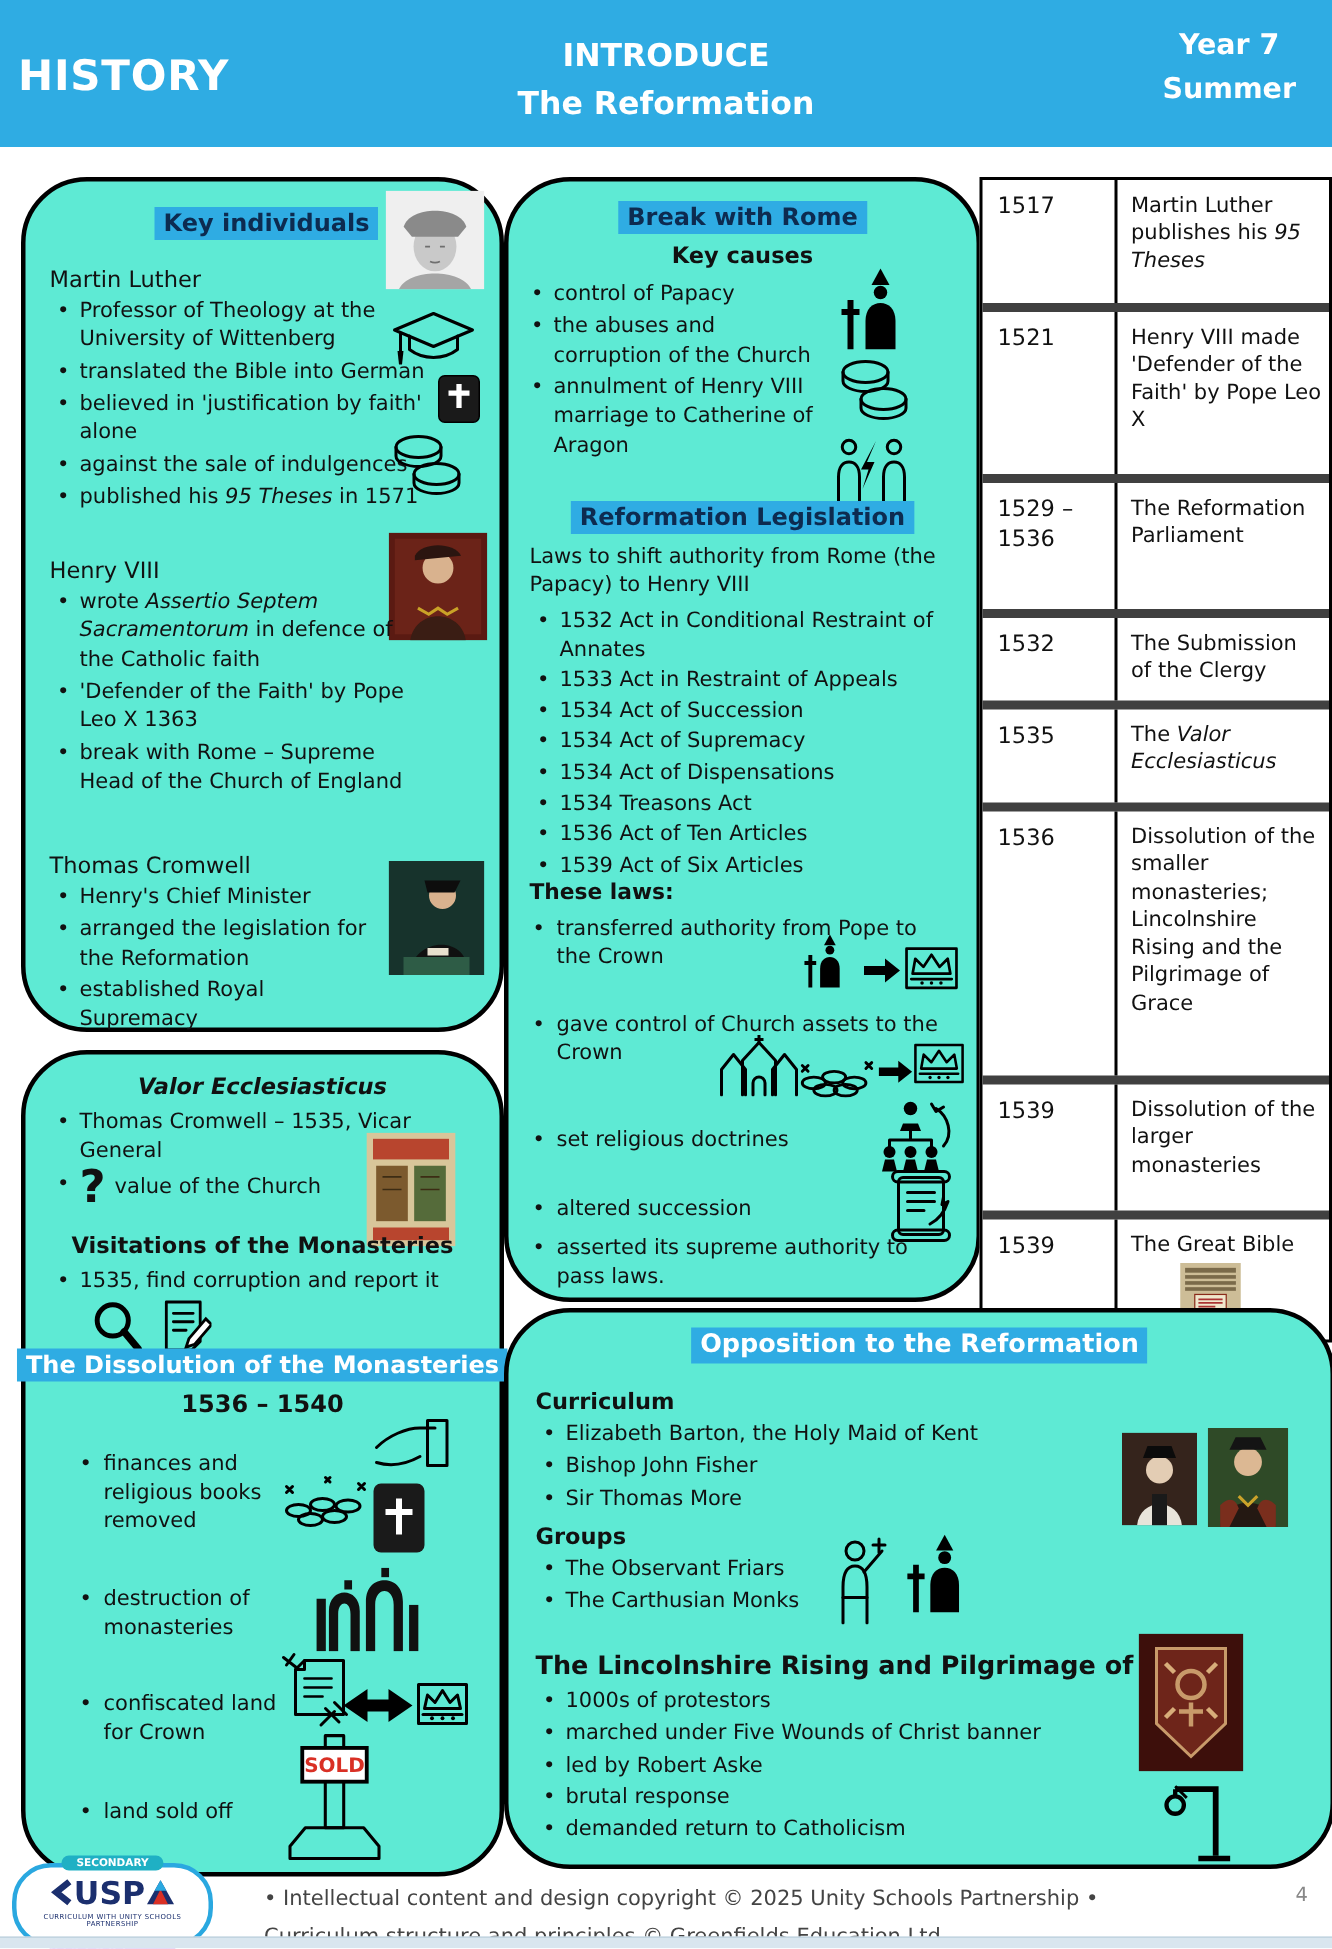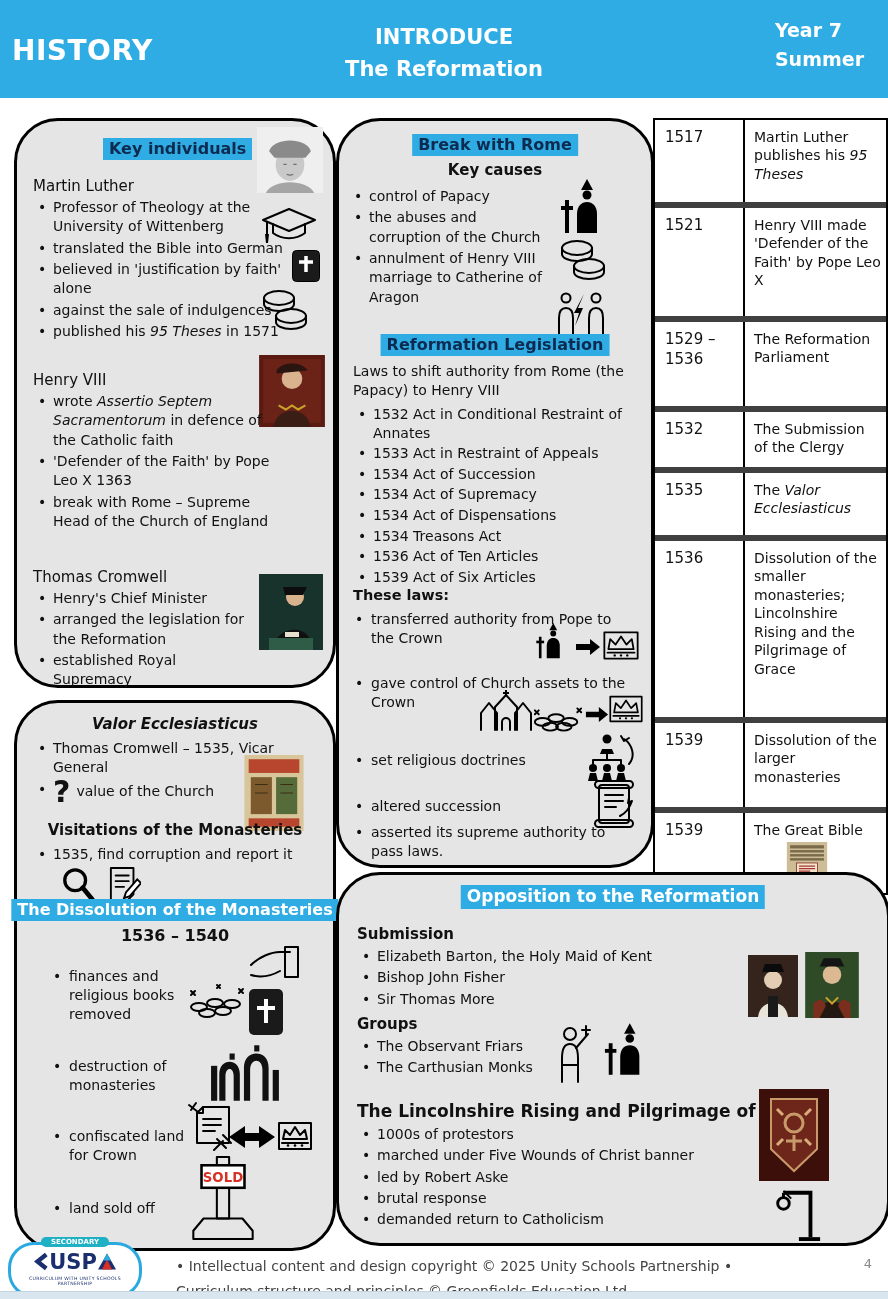--- a/index.html
+++ b/index.html
@@ -2,23 +2,23 @@
 <html><head>
 <meta charset="utf-8">
 <style>
   html,body{margin:0;padding:0;background:#fff}
   .page{position:relative;width:888px;height:1299px;background:#fff;overflow:hidden;
         font-family:"DejaVu Sans",sans-serif;color:#111}
   
   .header{position:absolute;left:0;top:0;width:888px;height:98px;background:#2FACE3;color:#fff}
   .h-left{position:absolute;left:12px;top:34px;font-size:28px;font-weight:bold;letter-spacing:.5px}
   .h-center{position:absolute;left:244px;width:400px;top:22px;text-align:center;font-weight:bold;font-size:21px;line-height:1.5}
-  .h-right{position:absolute;right:24px;top:16px;text-align:left;font-weight:bold;font-size:19px;line-height:1.55}
+  .h-right{position:absolute;right:24px;top:16px;text-align:center;font-weight:bold;font-size:19px;line-height:1.55}
   
-  .box{position:absolute;border:3px solid #000;border-radius:44px;background:#e5e5e5}
+  .box{position:absolute;border:3px solid #000;border-radius:44px;background:#5eead4}
   .hl{display:inline-block;background:#2FACE3;font-weight:bold;font-size:16px;padding:0 6px;line-height:1.4;white-space:nowrap}
   .dark{color:#0d2b50}.light{color:#fff}
   .cent{position:absolute;left:50%;transform:translateX(-50%)}
   .bc{position:absolute;font-weight:bold;text-align:center;width:100%}
   .pname{font-weight:normal;font-size:15px;margin-bottom:3px}
   .sect{position:absolute;left:16px}
   .blist{list-style:none;margin:0;padding:0;font-size:14px;line-height:1.38}
   .blist li{position:relative;padding-left:20px;margin:0 0 2px}
   .blist li::before{content:"•";position:absolute;left:5px;top:0}
   .abullet{position:absolute;font-size:14px;line-height:1.35;padding-left:18px}
@@ -457,21 +457,21 @@
               <rect x="12" y="26" width="26" height="14" fill="#efe6cc" stroke="#8a2a1a"></rect>
               <path d="M15 30h20M15 33h20M15 36h14" stroke="#a33" stroke-width="1.5"></path>
             </svg>
         </div>
       </div>
     </div>
   </div>
 
   <div class="box" style="left:336px;top:872px;width:548px;height:368px">
     <span class="hl light cent" style="top:10px;font-size:17px">Opposition to the Reformation</span>
-    <div class="abs" style="left:18px;top:50px;font-weight:bold;font-size:15px">Submission</div>
+    <div class="abs" style="left:18px;top:50px;font-weight:bold;font-size:15px">Curriculum</div>
     <div class="sect" style="left:18px;top:72px;width:400px">
       <ul class="blist" style="width:390px">
         <li><span>Elizabeth Barton, the Holy Maid of Kent</span></li>
         <li><span>Bishop John Fisher</span></li>
         <li><span>Sir Thomas More</span></li>
       </ul>
     </div>
     <div class="img" style="left:408px;top:80px;width:52px;height:62px">
       <svg width="52" height="62" viewBox="0 0 50 62">
           <rect width="50" height="62" fill="#35241c"></rect>

